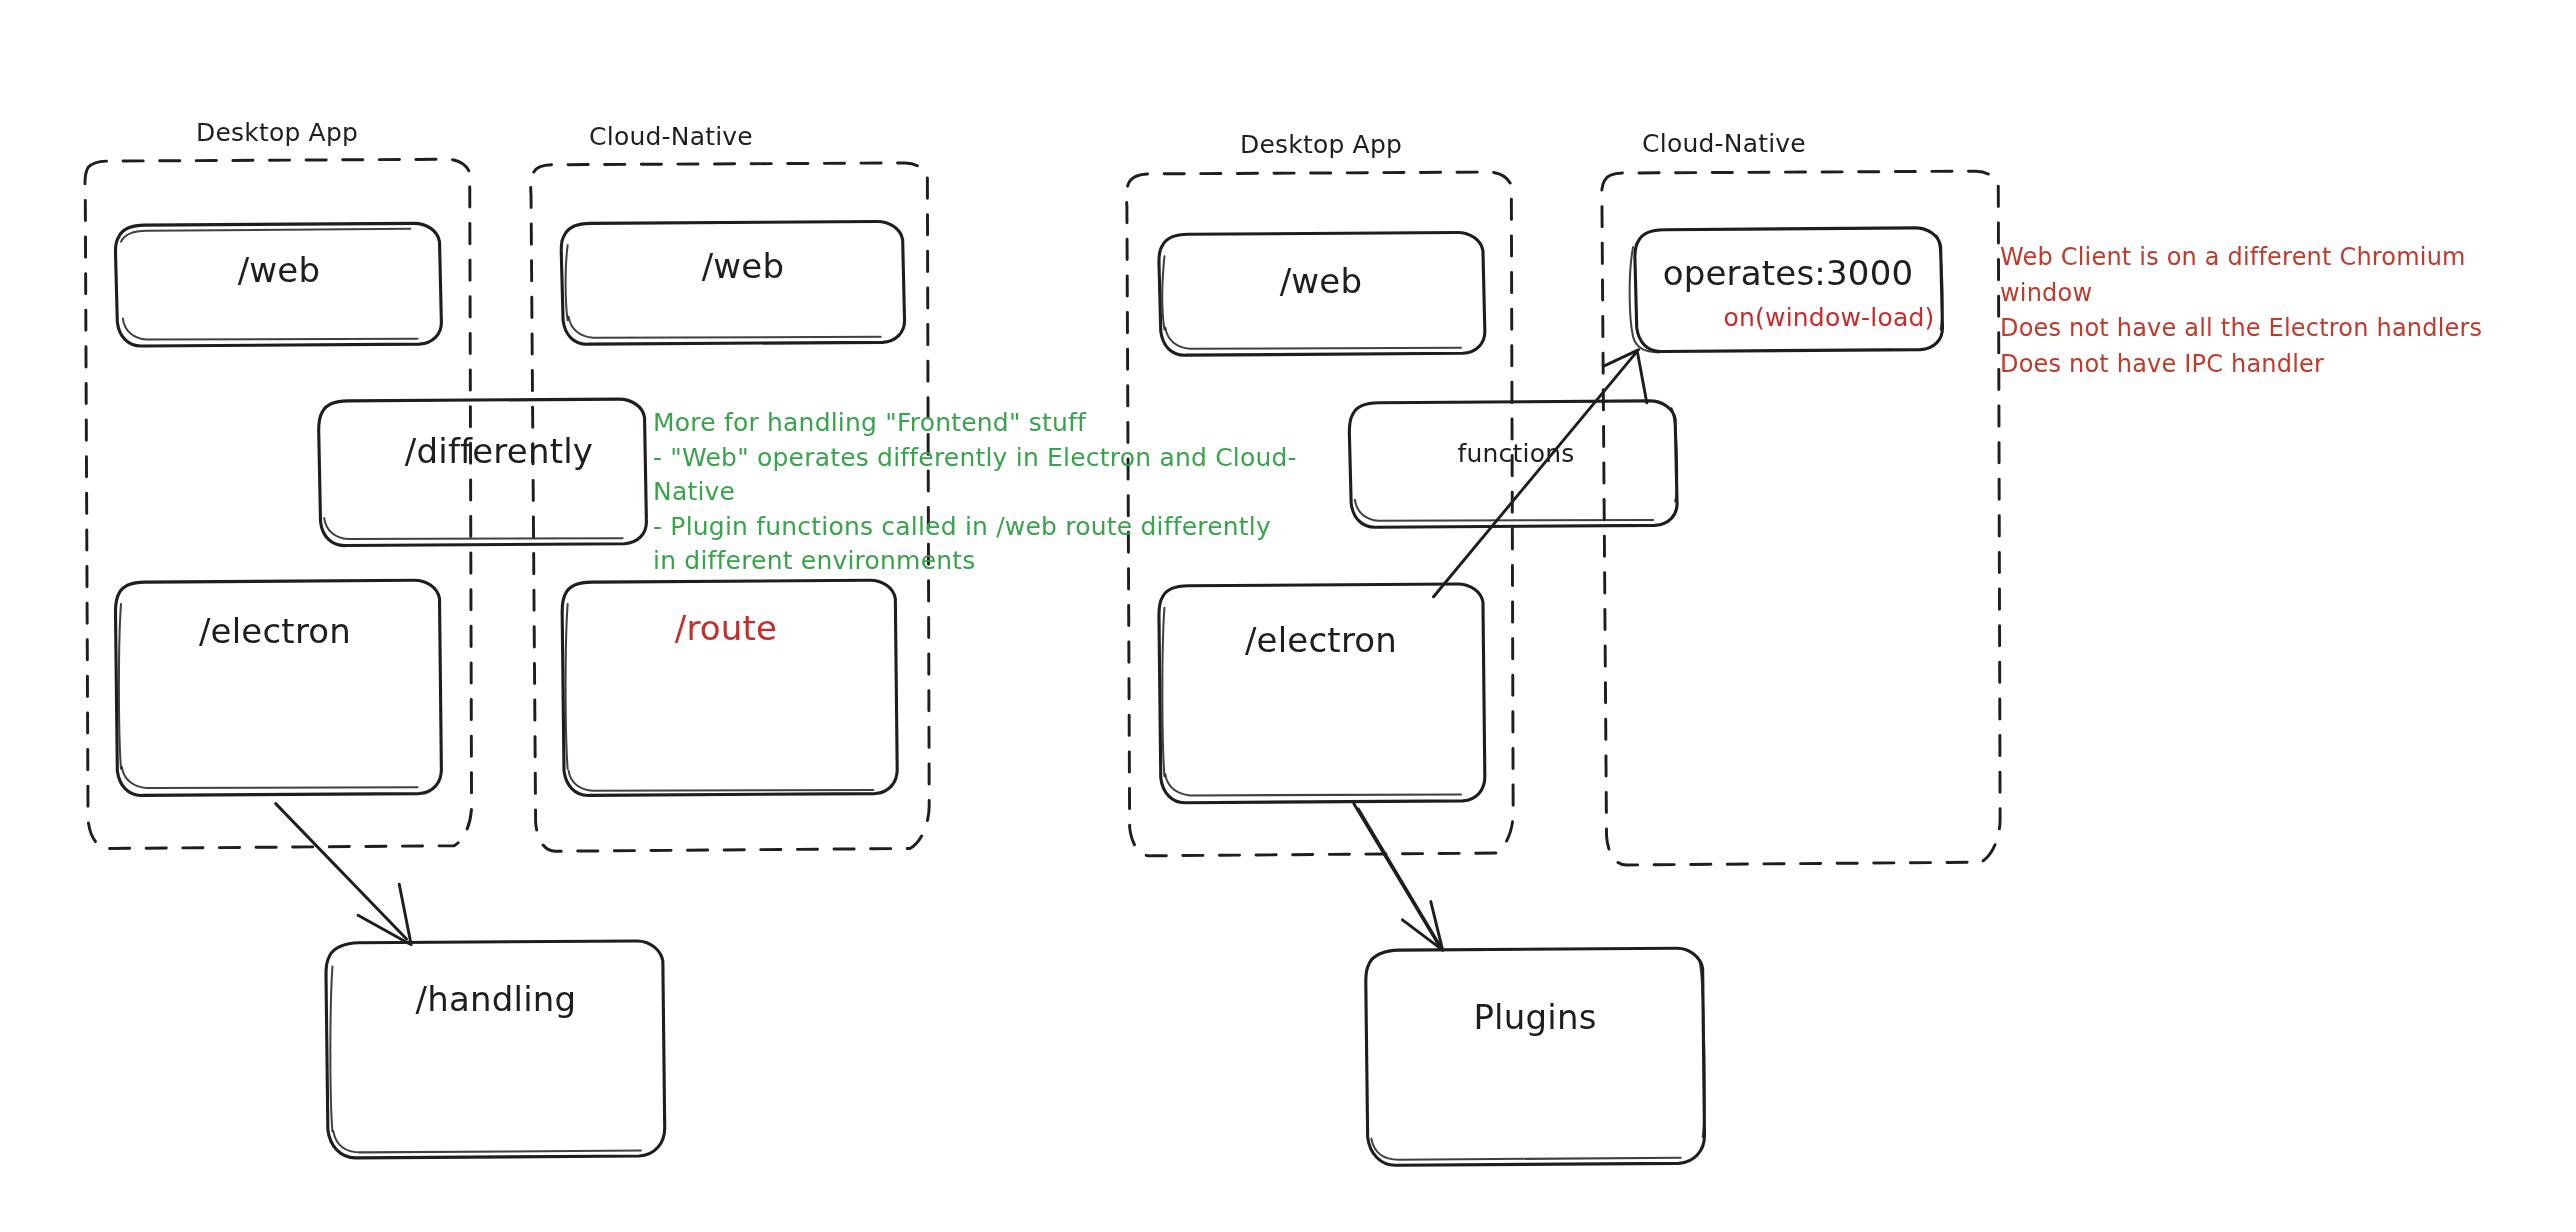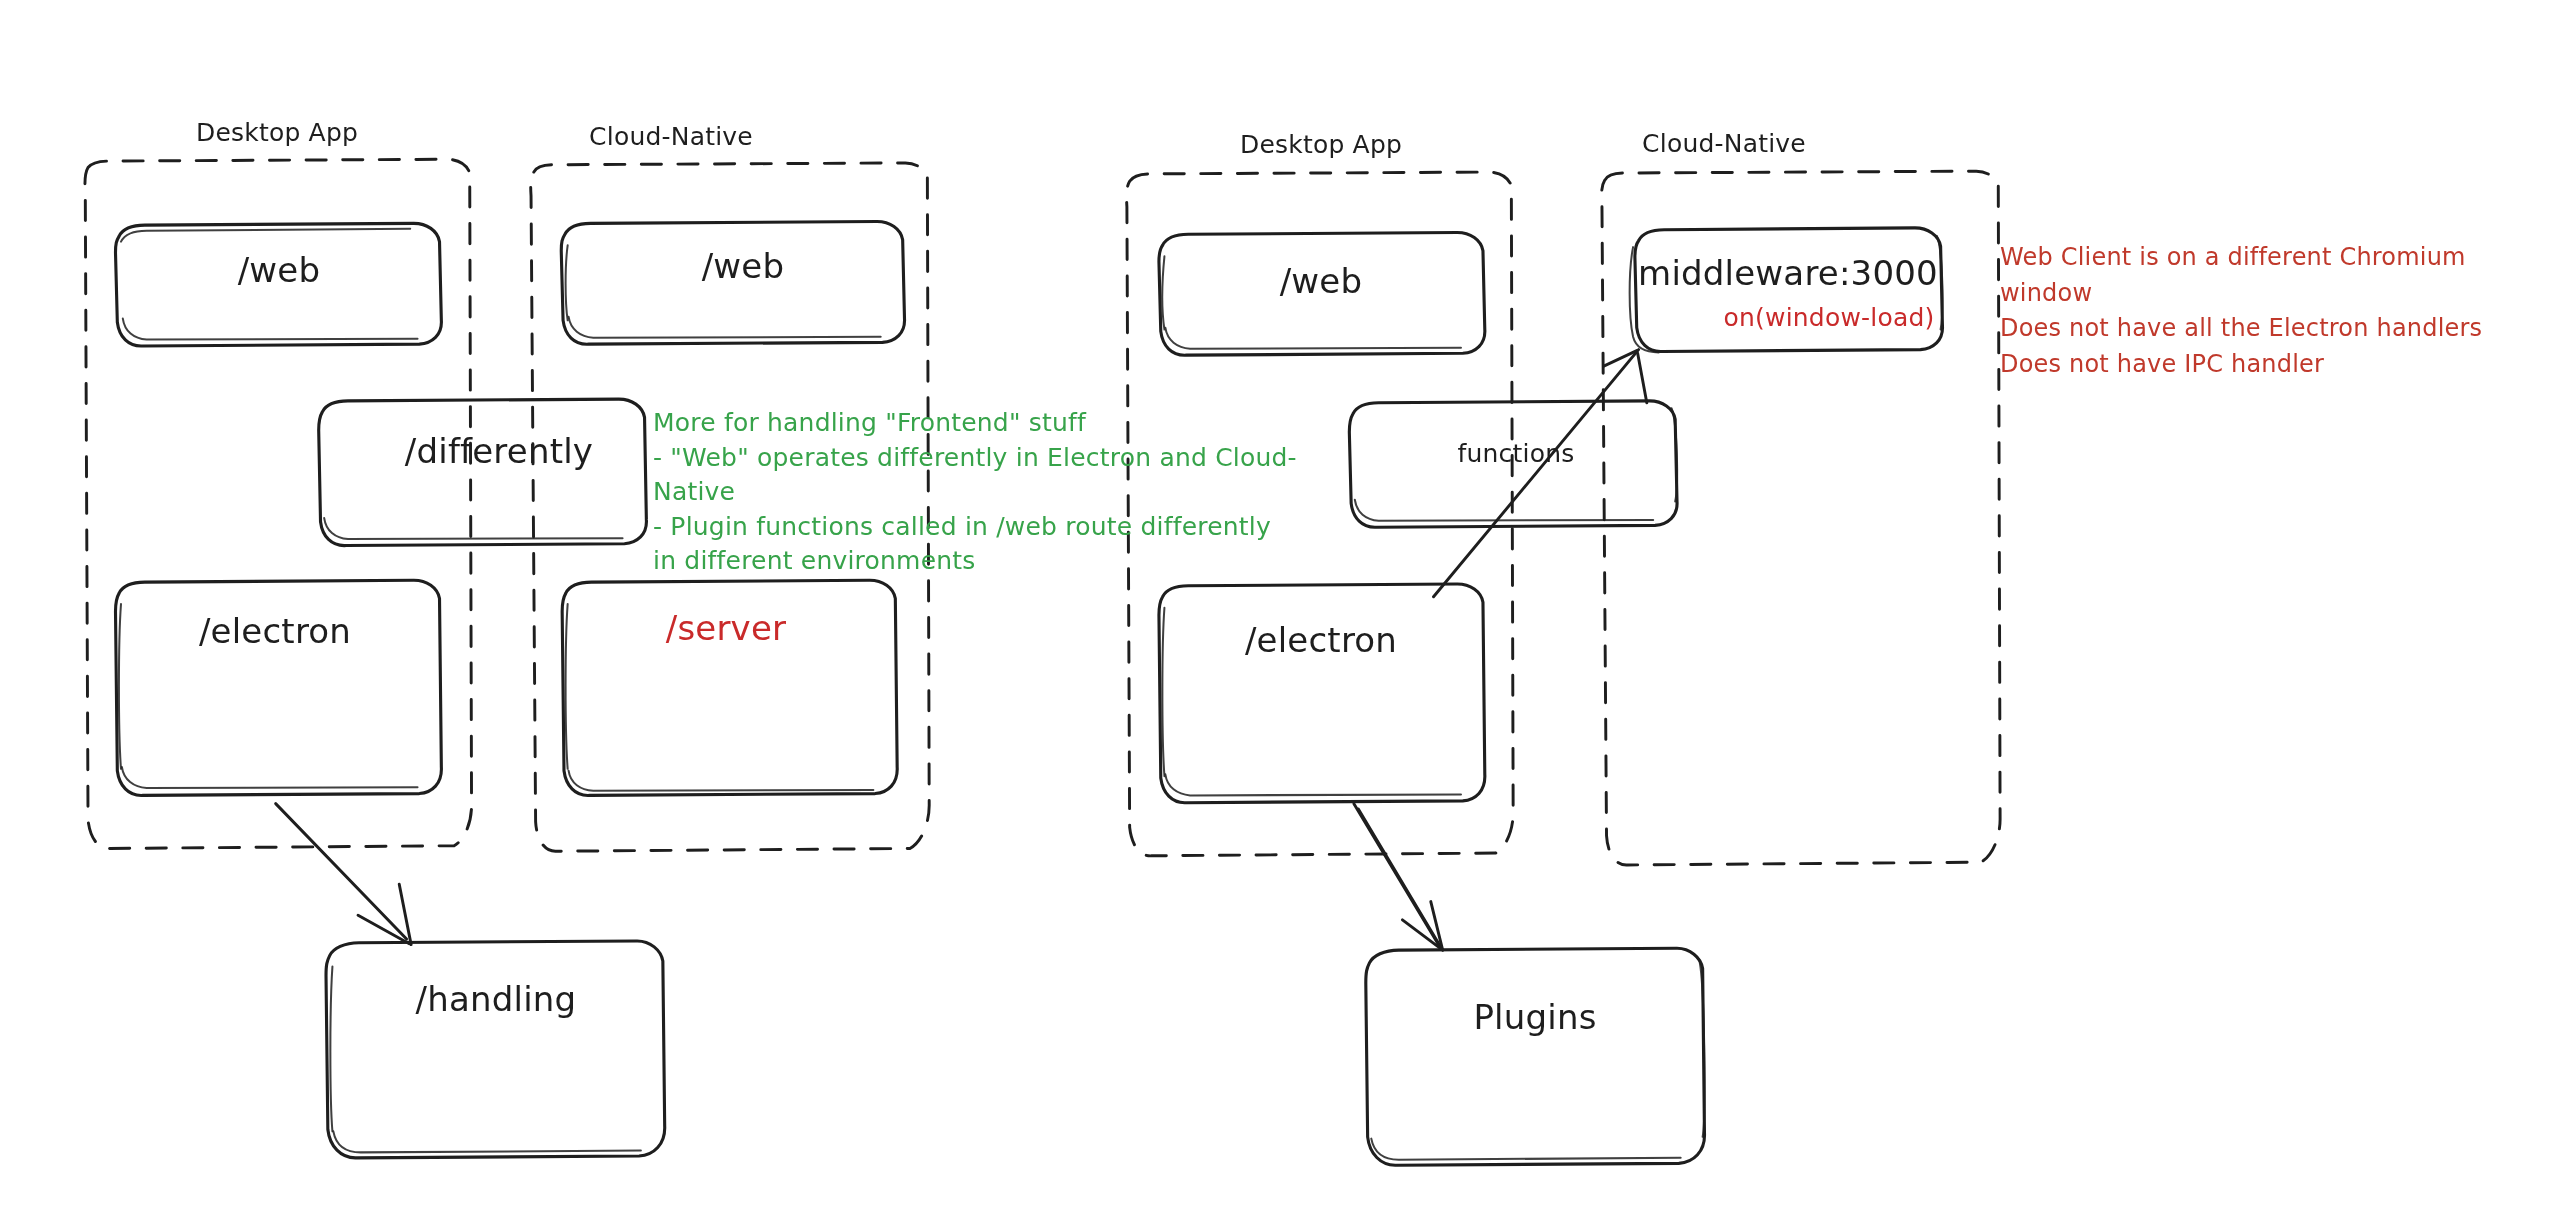--- a/index.html
+++ b/index.html
@@ -220,36 +220,36 @@
   <div class="lbl group-title" style="left:671px; top:121px;">Cloud-Native</div>
 
   <div class="lbl box-title" style="left:279px; top:249px;">/web</div>
 
   <div class="lbl box-title" style="left:743px; top:245px;">/web</div>
 
   <div class="lbl box-title" style="left:499px; top:430px;">/differently</div>
 
   <div class="lbl box-title" style="left:275px; top:610px;">/electron</div>
 
-  <div class="lbl box-title red" style="left:726px; top:607px;">/server</div>
+  <div class="lbl box-title red" style="left:726px; top:607px;">/route</div>
 
   <div class="lbl box-title" style="left:496px; top:978px;">/handling</div>
 
   <div class="lbl note green" style="left:653px; top:406px; width:723px;">More for handling "Frontend" stuff
 - "Web" operates differently in Electron and Cloud-Native
 - Plugin functions called in /web route differently
 in different environments</div>
 
   <div class="lbl group-title" style="left:1321px; top:129px;">Desktop App</div>
 
   <div class="lbl group-title" style="left:1724px; top:128px;">Cloud-Native</div>
 
   <div class="lbl box-title" style="left:1321px; top:260px;">/web</div>
 
-  <div class="lbl box-title" style="left:1788px; top:252px;">middleware:3000</div>
+  <div class="lbl box-title" style="left:1788px; top:252px;">operates:3000</div>
 
   <div class="lbl box-title small red" style="left:1829px; top:302px;text-align:center;">on(window-load)</div>
 
   <div class="lbl box-title small" style="left:1516px; top:438px;">functions</div>
 
   <div class="lbl box-title" style="left:1321px; top:619px;">/electron</div>
 
   <div class="lbl box-title" style="left:1535px; top:986px;margin-top:10px;">Plugins</div>
 
   <div class="lbl note red" style="left:2000px; top:240px; width:549px;">Web Client is on a different Chromium window

